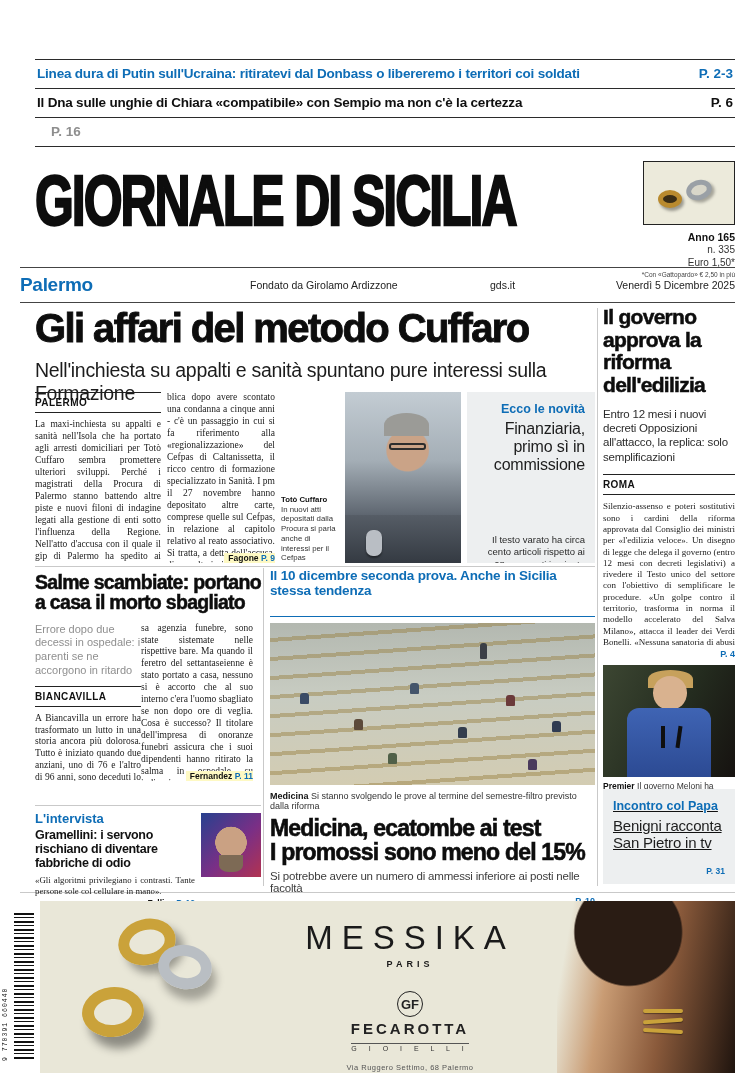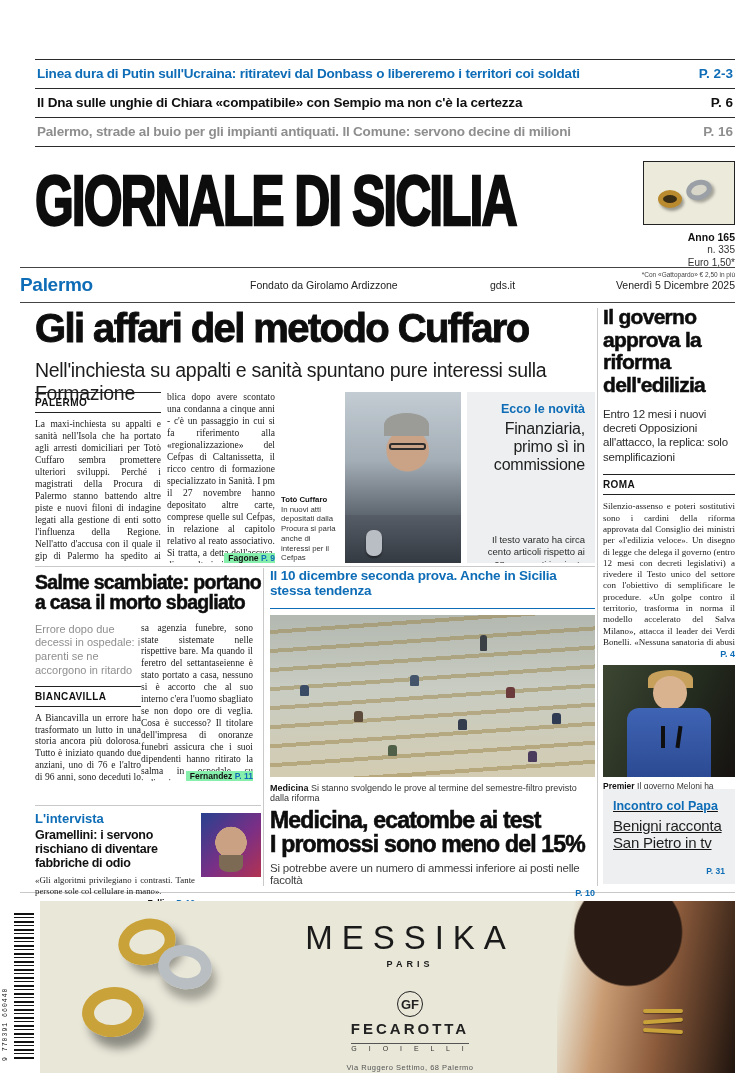--- a/index.html
+++ b/index.html
@@ -52,21 +52,21 @@
     -webkit-text-stroke:0.9px #0d0d0d; white-space:nowrap; }
   .lead-subhead { position:absolute; left:35px; top:344px; width:560px;
     font-size:19.5px; color:#1c1c1c; letter-spacing:-0.3px; }
   .lead-body { position:absolute; left:35px; top:377px; width:560px; height:171px;
     display:flex; gap:6px; overflow:hidden; }
   .kicker { font-weight:bold; font-size:10px; letter-spacing:0.4px; color:#111;
     border-top:1px solid #222; border-bottom:1px solid #222; padding:4px 0; margin-bottom:6px; }
   .bodytext { font-size:9.5px; line-height:1.26; text-align:justify; color:#1a1a1a; hyphens:auto; }
   .lead-col1 { width:126px; }
   .lead-col2 { width:108px; position:relative; }
-  .byline { position:absolute; right:0; bottom:0; background:#86efac; padding-left:4px;
+  .byline { position:absolute; right:0; bottom:0; background:#fef9c3; padding-left:4px;
     font-size:8.5px; }
   .byline .nm { font-weight:bold; color:#111; }
   .byline .pg { color:#0e6db6; font-weight:bold; }
   .lead-capcol { width:58px; display:flex; flex-direction:column; justify-content:flex-end; }
   .photo-cap { font-size:7.8px; line-height:1.25; color:#333; }
   .photo-cap .ct { font-weight:bold; color:#111; display:block; }
   .cuffaro-photo { width:116px; height:171px; position:relative; overflow:hidden;
     background:
       radial-gradient(circle at 54% 34%, #caa387 0 16%, rgba(0,0,0,0) 17%),
       linear-gradient(180deg,#c3ccd3 0%,#a4aeb6 40%,#5e6670 72%,#3e4650 100%); }
@@ -107,21 +107,21 @@
   .iv-byline .pg { color:#0e6db6; font-weight:bold; }
   .iv-photo { position:absolute; right:0; top:2px; width:60px; height:64px; overflow:hidden;
     background:
       radial-gradient(circle at 50% 46%, #caa183 0 34%, rgba(0,0,0,0) 35%),
       linear-gradient(135deg,#27418f 0%,#7a2f86 55%,#b23351 100%); }
   .iv-beard { position:absolute; left:30%; bottom:8%; width:40%; height:26%; border-radius:0 0 40% 40%; background:#7d6a55; }
 
   
   .medicina { position:absolute; left:270px; top:553px; width:325px; }
   .med-kicker { color:#0e6db6; font-weight:bold; font-size:13.5px; letter-spacing:-0.2px;
-    border-bottom:1.5px solid #0e6db6; padding-bottom:10px; }
+    border-bottom:1.5px solid #0e6db6; padding-bottom:18px; }
   .lecture-photo { position:relative; width:325px; height:162px; margin-top:6px; overflow:hidden;
     background:
       repeating-linear-gradient(176deg, rgba(0,0,0,0) 0 15px, rgba(150,125,60,.45) 15px 19px),
       linear-gradient(180deg,#b3b8b0 0%,#c8ccc2 45%,#d3ccb2 100%); }
   .student { position:absolute; width:9px; height:11px; border-radius:3px 3px 1px 1px; }
   .med-caption { font-size:9px; color:#333; margin-top:6px; }
   .med-caption .cl { font-weight:bold; color:#111; }
   .med-headline { font-weight:bold; font-size:23px; line-height:1.05; letter-spacing:-0.8px; color:#0d0d0d; -webkit-text-stroke:0.6px #0d0d0d; margin-top:5px; }
   .med-deck { font-size:11.5px; color:#3d3d3d; margin-top:6px; letter-spacing:-0.2px; }
   .med-page { text-align:right; font-size:9px; font-weight:bold; color:#0e6db6; margin-top:2px; }
@@ -180,21 +180,20 @@
   <div class="top-strip">
     <div class="strip-row strip-blue">
       <span class="t">Linea dura di Putin sull'Ucraina: ritiratevi dal Donbass o libereremo i territori coi soldati</span>
       <span class="p">P. 2-3</span>
     </div>
     <div class="strip-row strip-black">
       <span class="t">Il Dna sulle unghie di Chiara «compatibile» con Sempio ma non c'è la certezza</span>
       <span class="p">P.  6</span>
     </div>
     <div class="strip-row strip-gray">
-      <span class="t">Palermo, strade al buio per gli impianti antiquati. Il Comune: servono decine di milioni</span>
       <span class="p">P. 16</span>
     </div>
   </div>
 
   <div class="masthead">
     <div class="logo">GIORNALE DI SICILIA</div>
   </div>
   <div class="promo-box">
     <div class="ring promo-ring1"></div>
     <div class="ring promo-ring2"></div>

